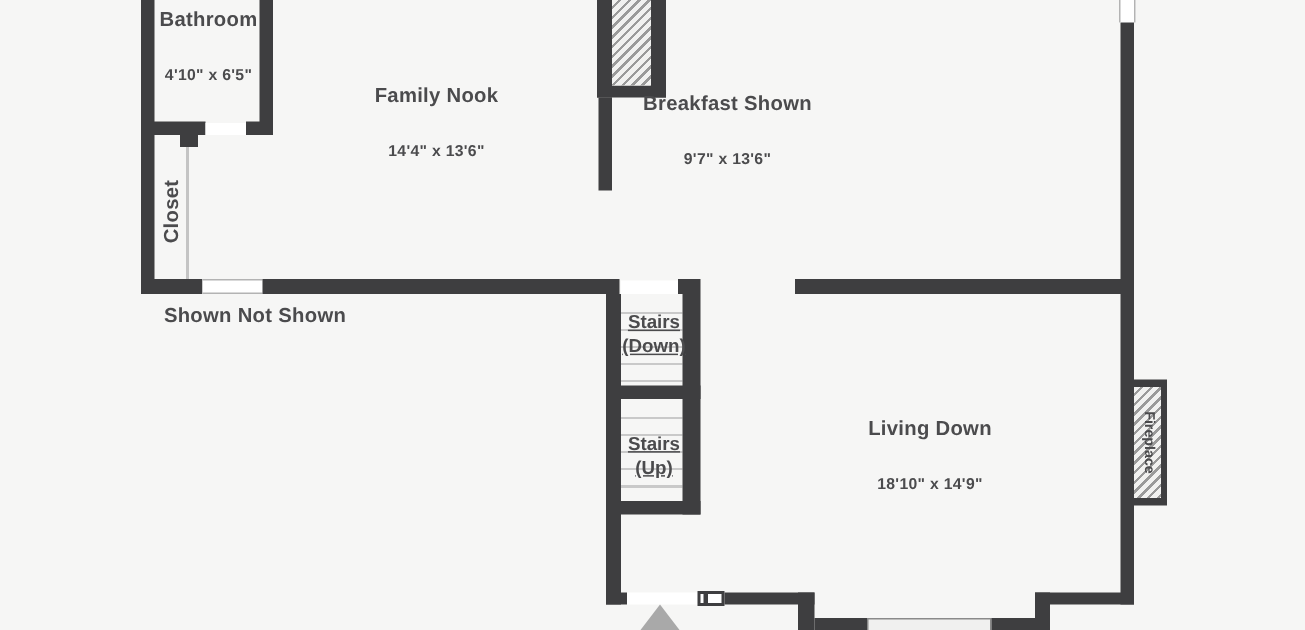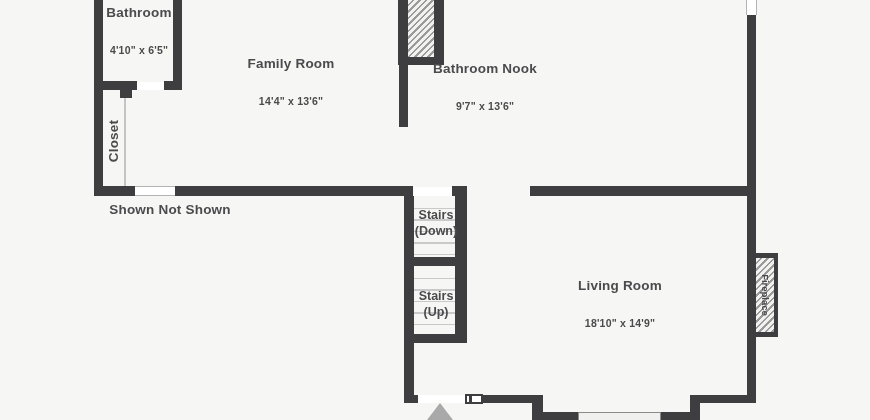--- a/index.html
+++ b/index.html
@@ -5,21 +5,21 @@
   html,body{margin:0;padding:0;}
   body{width:870px;height:420px;overflow:hidden;background:#f6f6f5;}
   .plan{position:relative;width:870px;height:420px;background:#f6f6f5;
         font-family:"Liberation Sans",sans-serif;}
   .wall{position:absolute;background:#3e3e40;}
   .gap{position:absolute;background:#ffffff;}
   .label{position:absolute;color:#4b4b4d;font-weight:bold;text-align:center;
          transform:translate(-50%,-50%);white-space:pre-line;line-height:1.3;}
   .rname{font-size:13.5px;letter-spacing:.2px;}
   .rdims{font-size:10.5px;margin-top:2px;letter-spacing:.2px;}
-  .stairs-label{font-size:12.5px;}
+  .stairs-label{font-size:12.5px;text-decoration:underline;}
   .rot-ccw{transform:translate(-50%,-50%) rotate(-90deg);}
   .rot-cw{transform:translate(-50%,-50%) rotate(90deg);font-size:9.5px;}
   .hatch{position:absolute;background:#f1f1f0;
          background-image:repeating-linear-gradient(135deg,transparent 0 3px,#9a9a9a 3px 4.6px);}
   .treads{position:absolute;
           background-image:repeating-linear-gradient(to bottom,transparent 0 10px,#c9c9c9 10px 11.4px);}
   .window-h{position:absolute;background:#ffffff;border-top:1.5px solid #b3b3b3;
             border-bottom:1.5px solid #b3b3b3;box-sizing:border-box;}
   .window-b{position:absolute;background:#f0f0ef;border:1.5px solid #8a8a8a;
             border-bottom:none;box-sizing:border-box;}
@@ -102,40 +102,40 @@
   <div class="label" style="left:139px;top:31px;">
     <div class="rname">Bathroom</div>
     <div class="rdims">4'10" x 6'5"</div>
   </div>
 
   <div class="label rot-ccw" style="left:114px;top:141px;">
     <div class="rname">Closet</div>
   </div>
 
   <div class="label" style="left:291px;top:82px;">
-    <div class="rname">Family Room</div>
+    <div class="rname">Family Nook</div>
     <div class="rdims">14'4" x 13'6"</div>
   </div>
 
   <div class="label" style="left:485px;top:87px;">
-    <div class="rname">Bathroom Nook</div>
+    <div class="rname">Breakfast Shown</div>
     <div class="rdims">9'7" x 13'6"</div>
   </div>
 
 
   <div class="label" style="left:170px;top:210px;">
     <div class="rname">Shown Not Shown</div>
   </div>
 
   <div class="label stairs-label" style="left:436px;top:223px;">Stairs
 (Down)</div>
 
   <div class="label stairs-label" style="left:436px;top:304px;">Stairs
 (Up)</div>
 
   <div class="label" style="left:620px;top:304px;">
-    <div class="rname">Living Room</div>
+    <div class="rname">Living Down</div>
     <div class="rdims">18'10" x 14'9"</div>
   </div>
 
   <div class="label rot-cw" style="left:765px;top:295px;">Fireplace</div>
 
 </div>
 
 </body></html>

